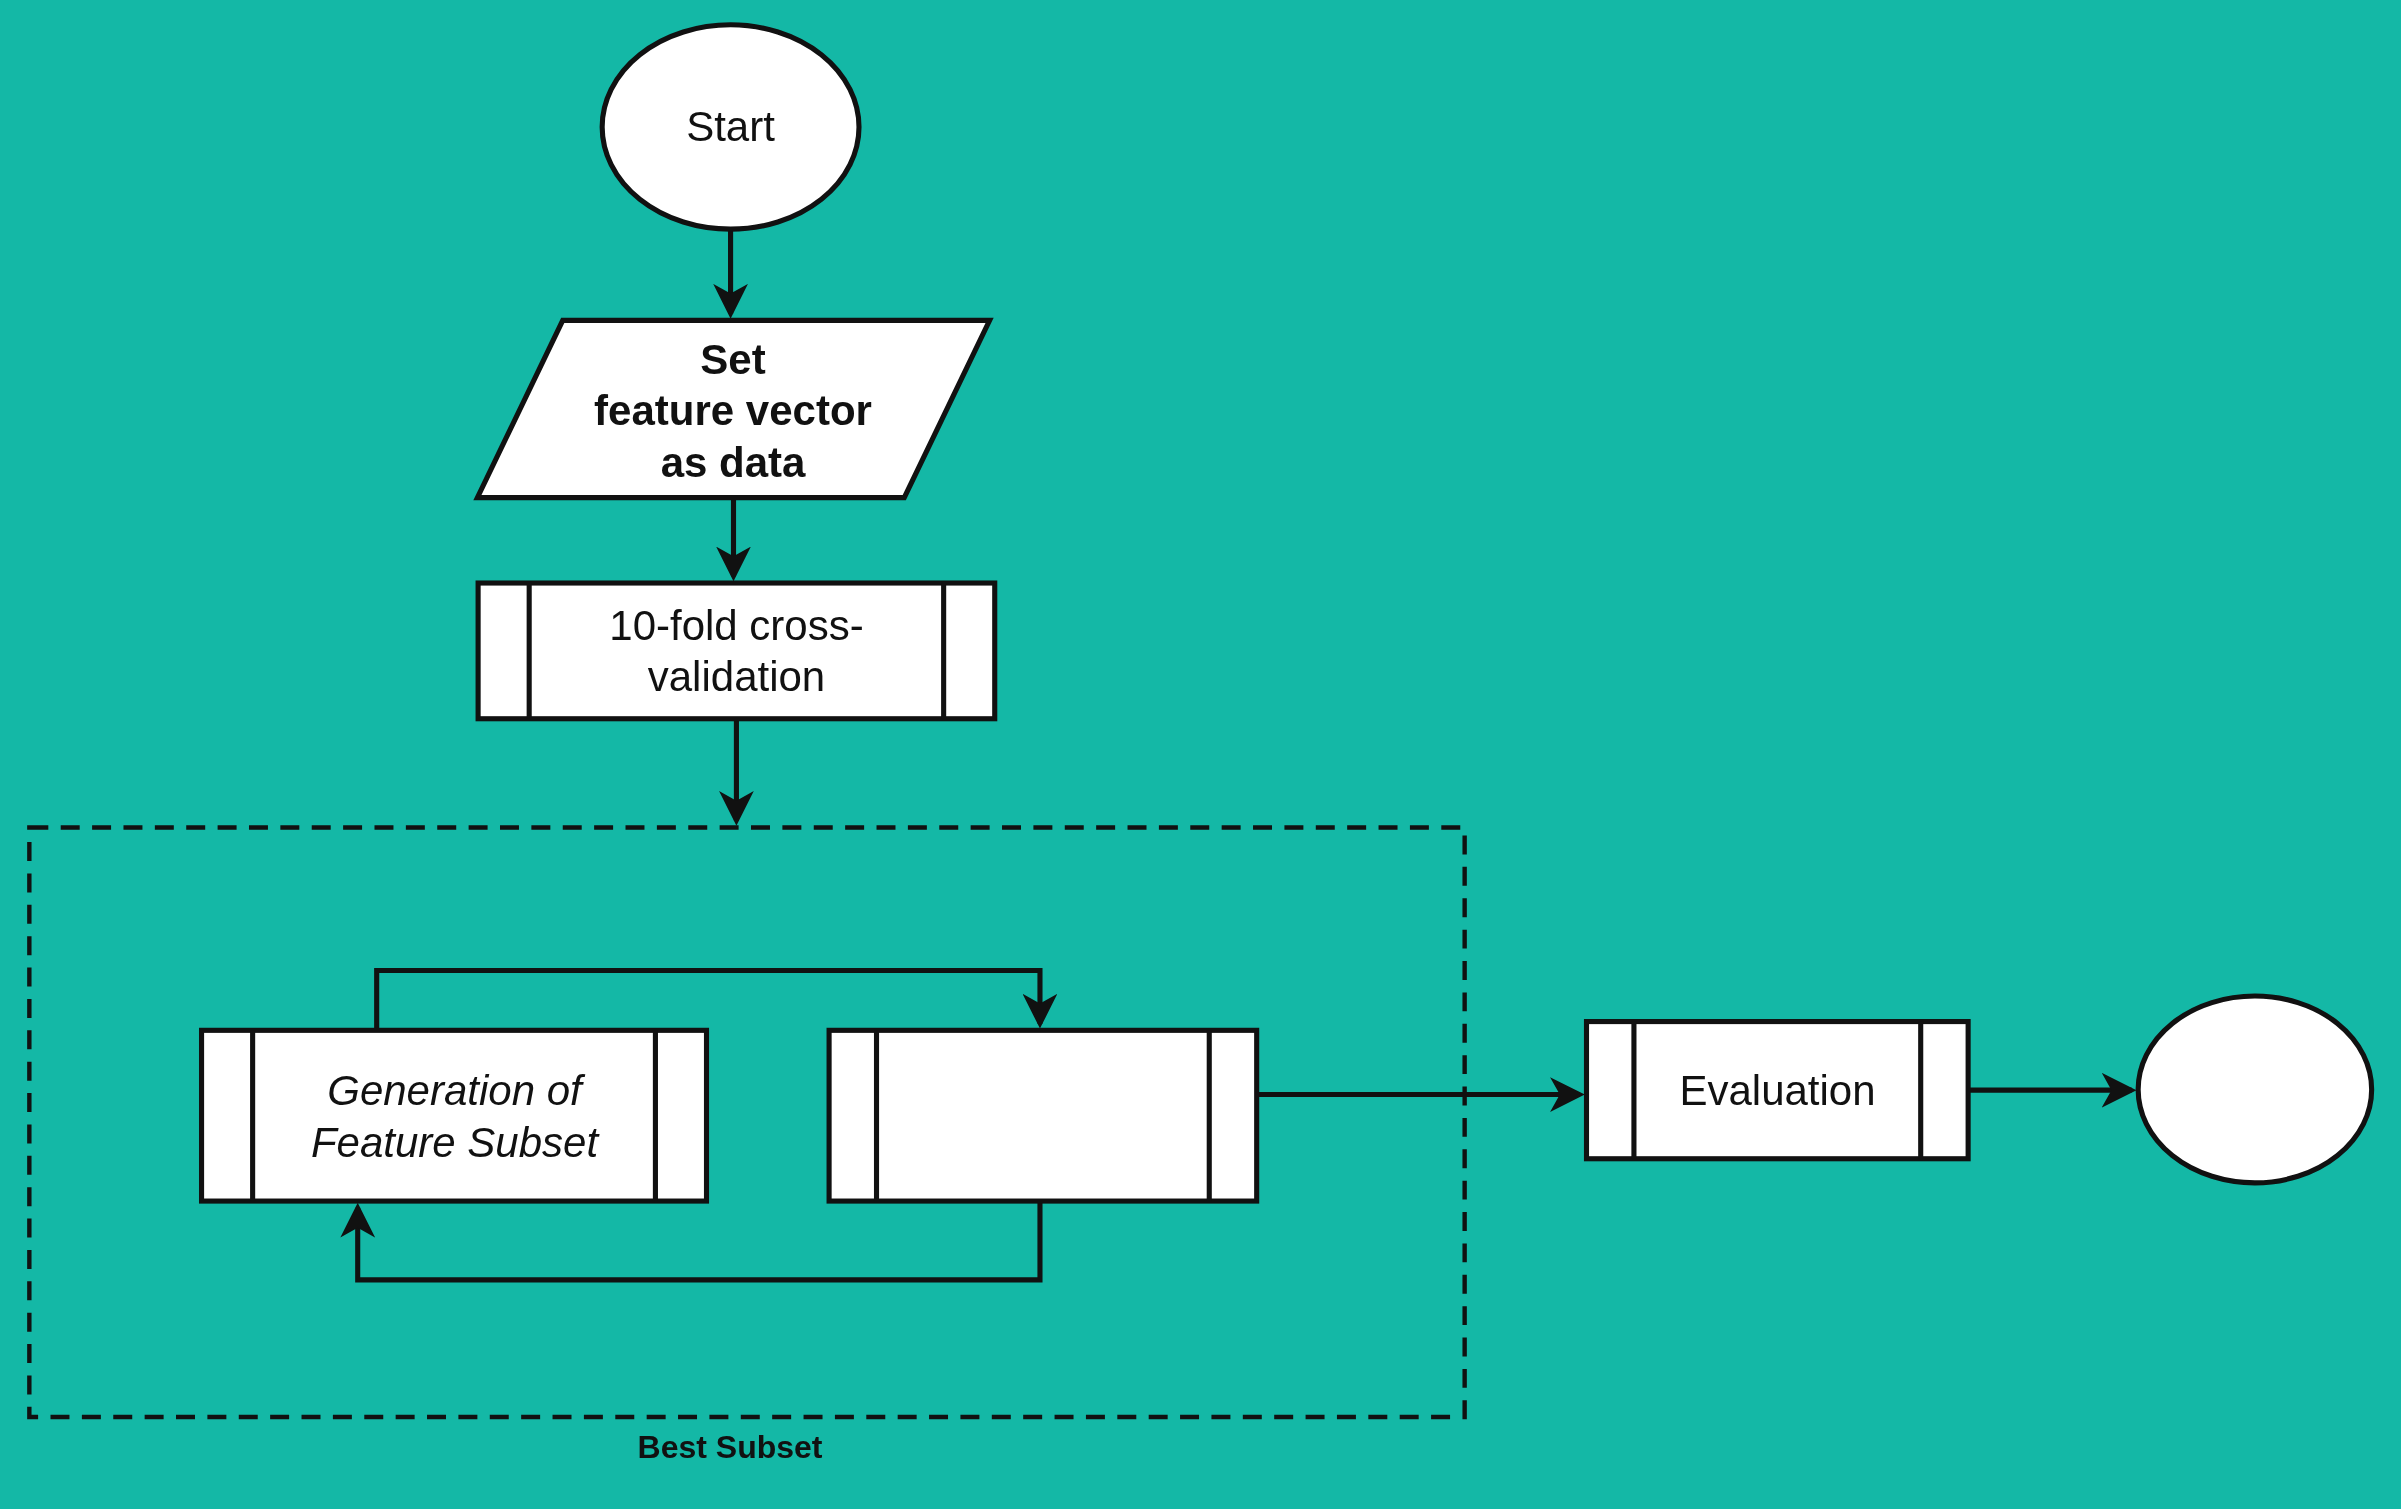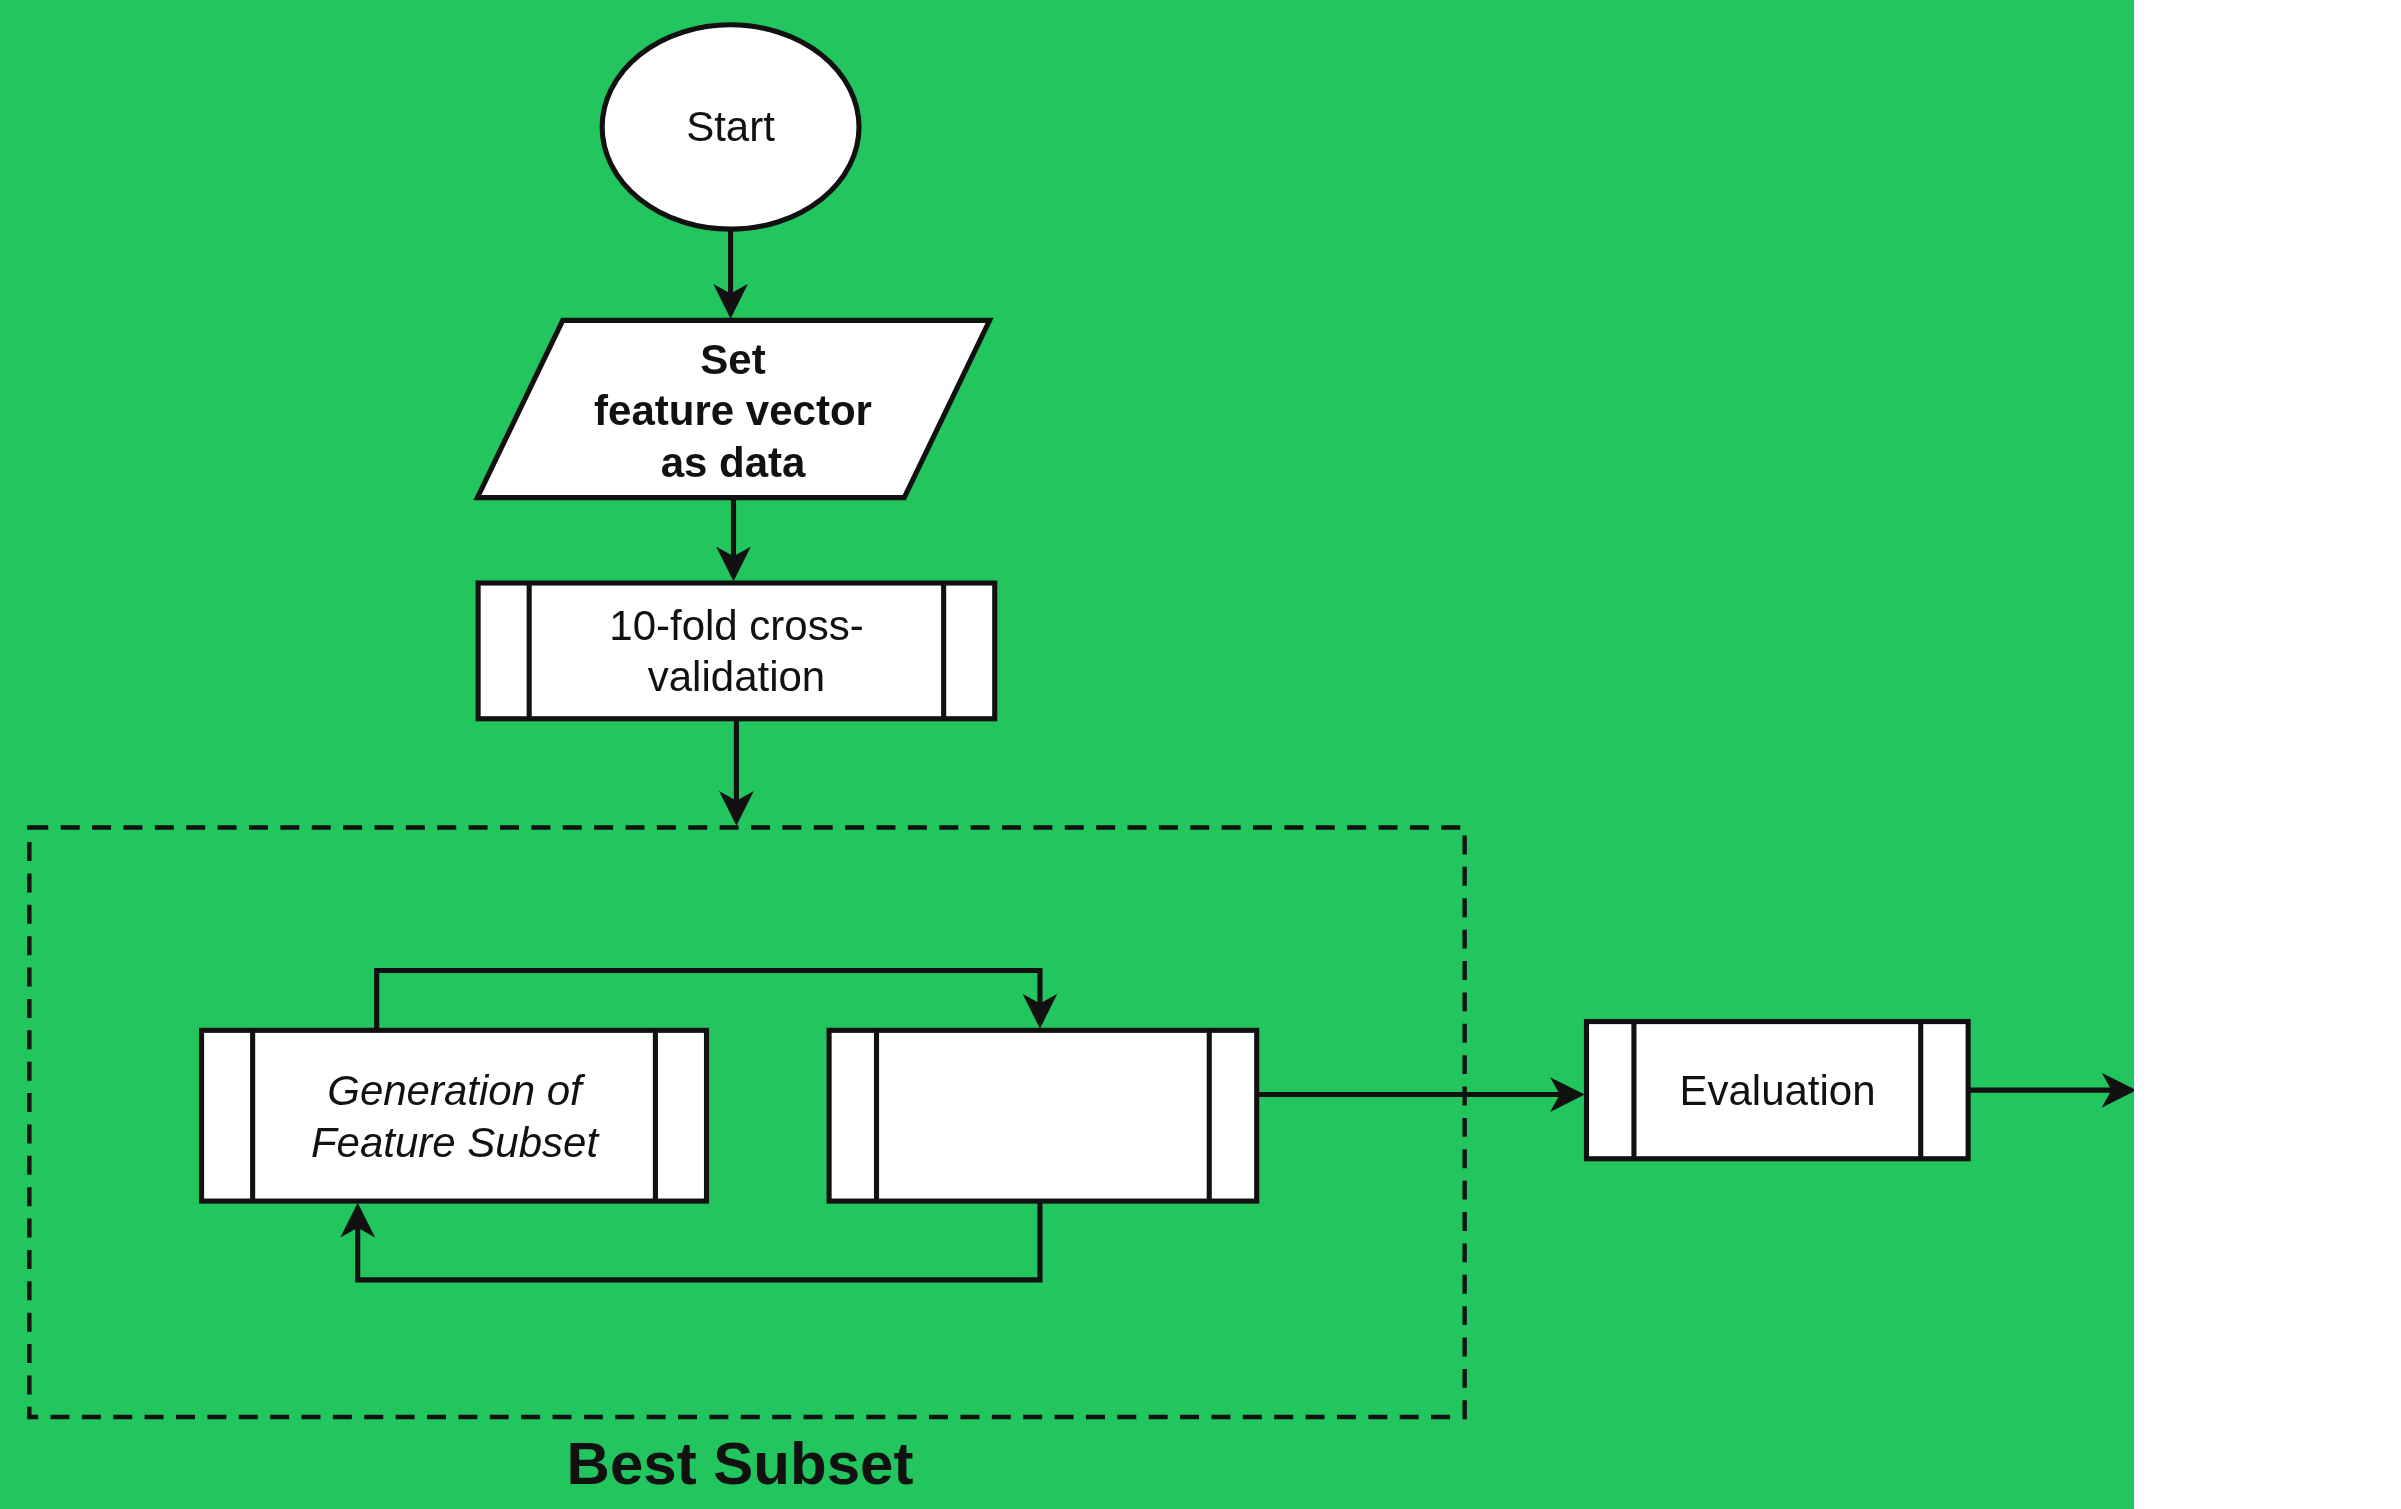--- a/index.html
+++ b/index.html
@@ -2,23 +2,23 @@
 <html style="font-size:11.7px"><head>
 <meta charset="utf-8">
 <style>
   html, body {
     margin: 0;
     padding: 0;
     background: #ffffff;
   }
   .canvas {
     position: relative;
-    width: 2134px;
+    width: 2401px;
     height: 1509px;
-    background: #22c55e;
+    background: #14b8a6;
     font-family: "Liberation Sans", sans-serif;
     color: #111111;
     overflow: hidden;
   }
   .shapes {
     position: absolute;
     left: 0;
     top: 0;
   }
   .node-label {
@@ -28,25 +28,25 @@
     justify-content: center;
     text-align: center;
     white-space: pre-line;
     font-size: 42px;
     line-height: 1.22;
     color: #111111;
     pointer-events: none;
   }
   .group-caption {
     position: absolute;
-    left: 22px;
+    left: 12px;
     top: 1429px;
     width: 1436px;
     text-align: center;
-    font-size: 60px;
+    font-size: 32px;
     font-weight: bold;
     color: #111111;
     white-space: pre-line;
   }
 </style>
 </head>
 <body>
 
 <div class="canvas">
 

